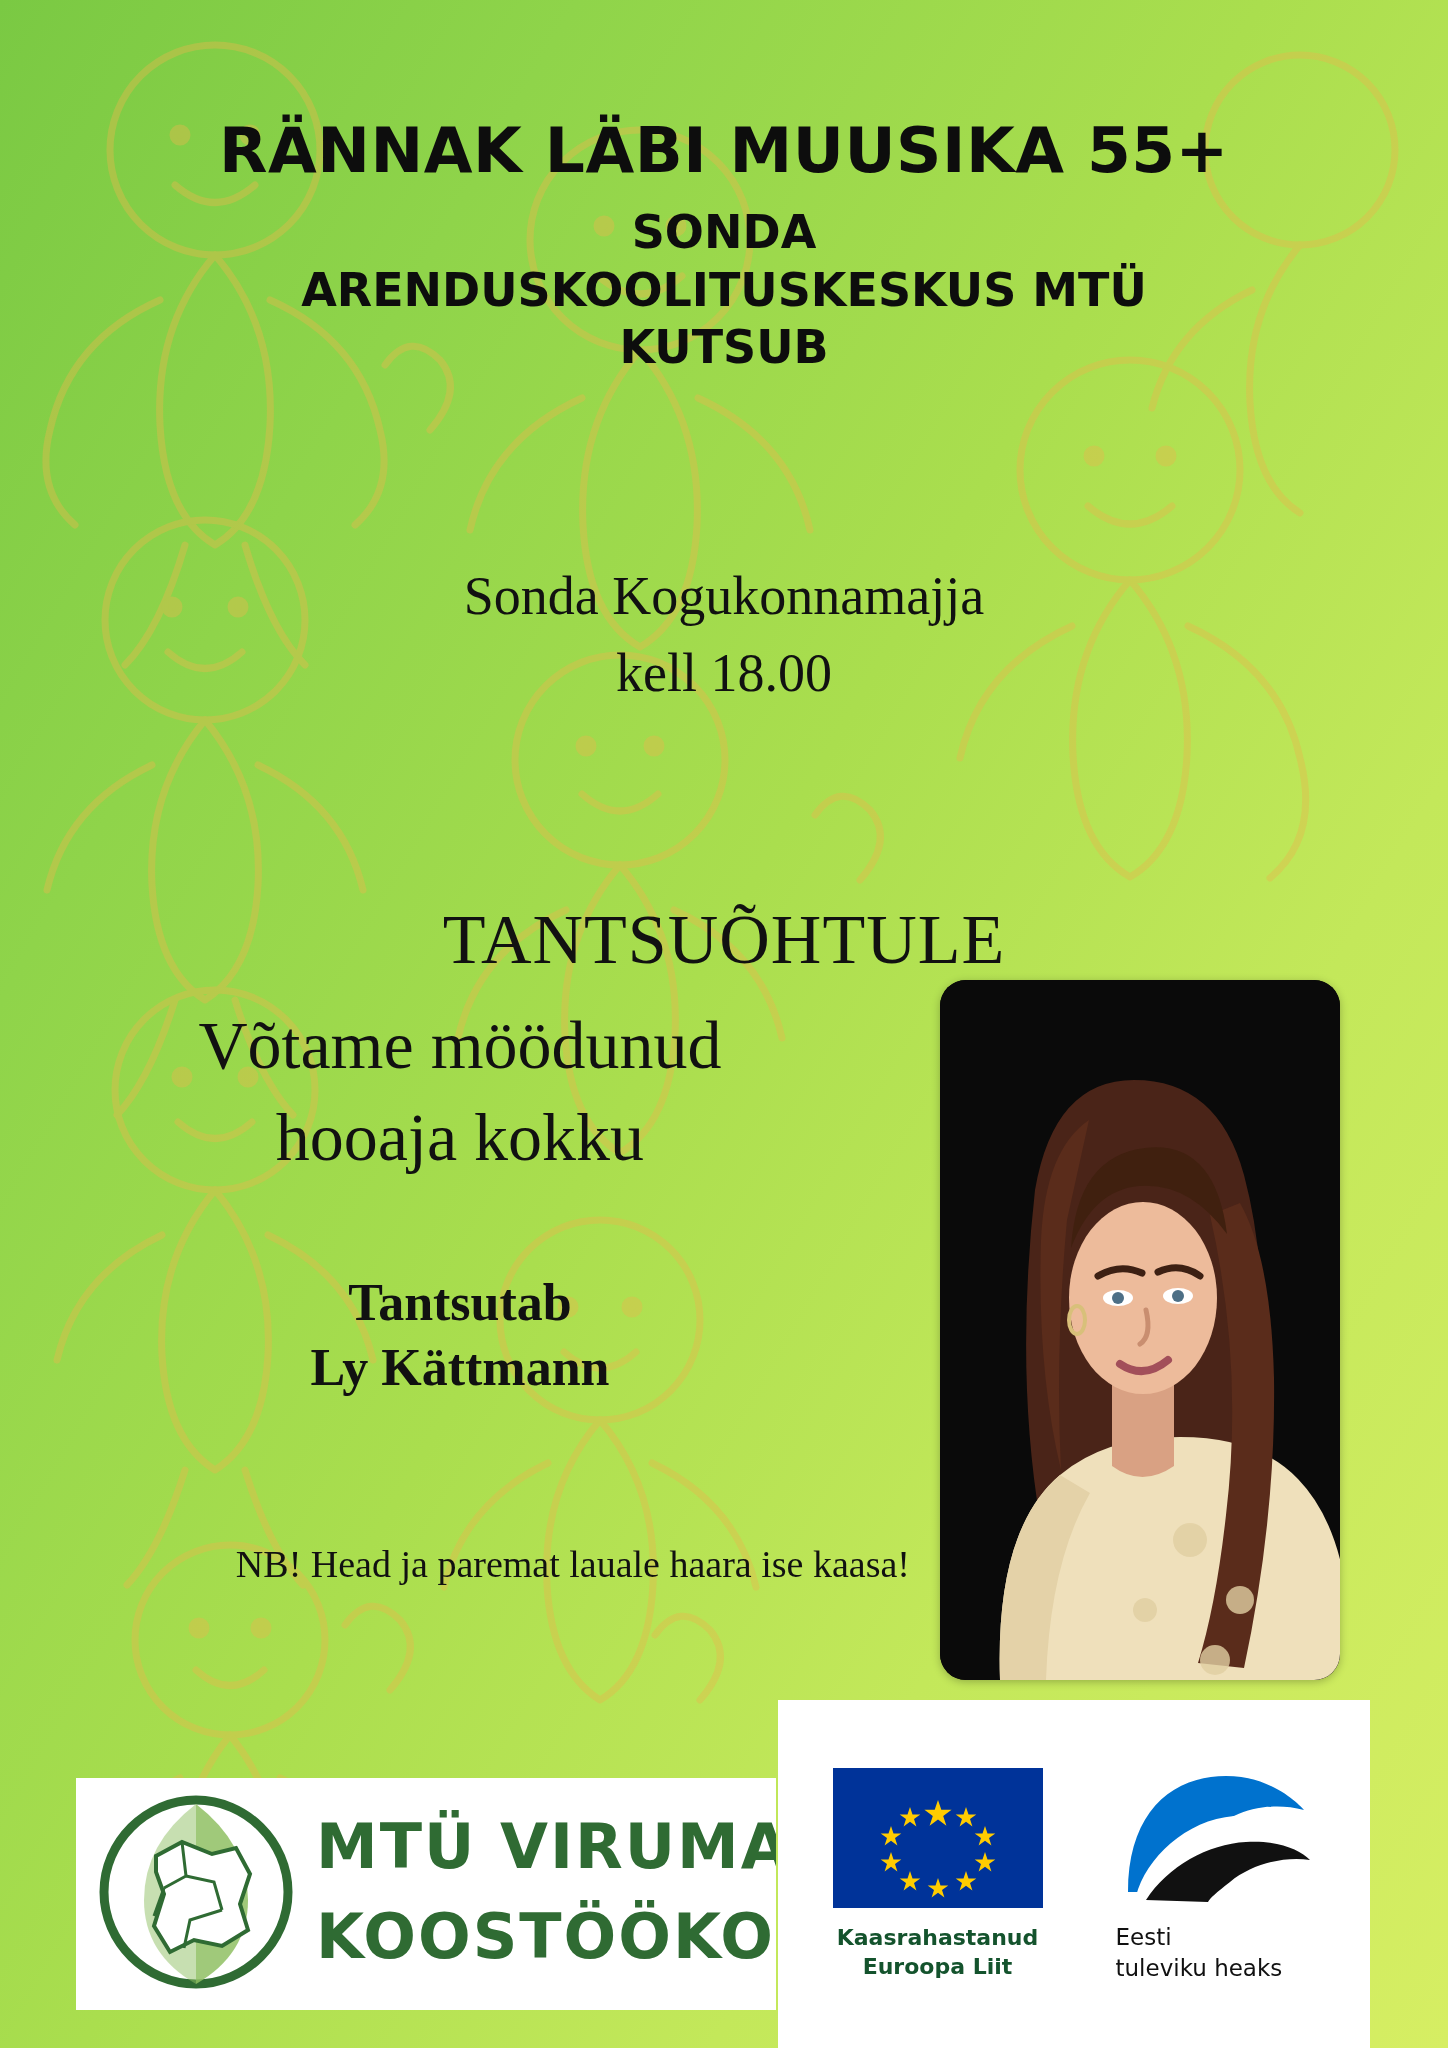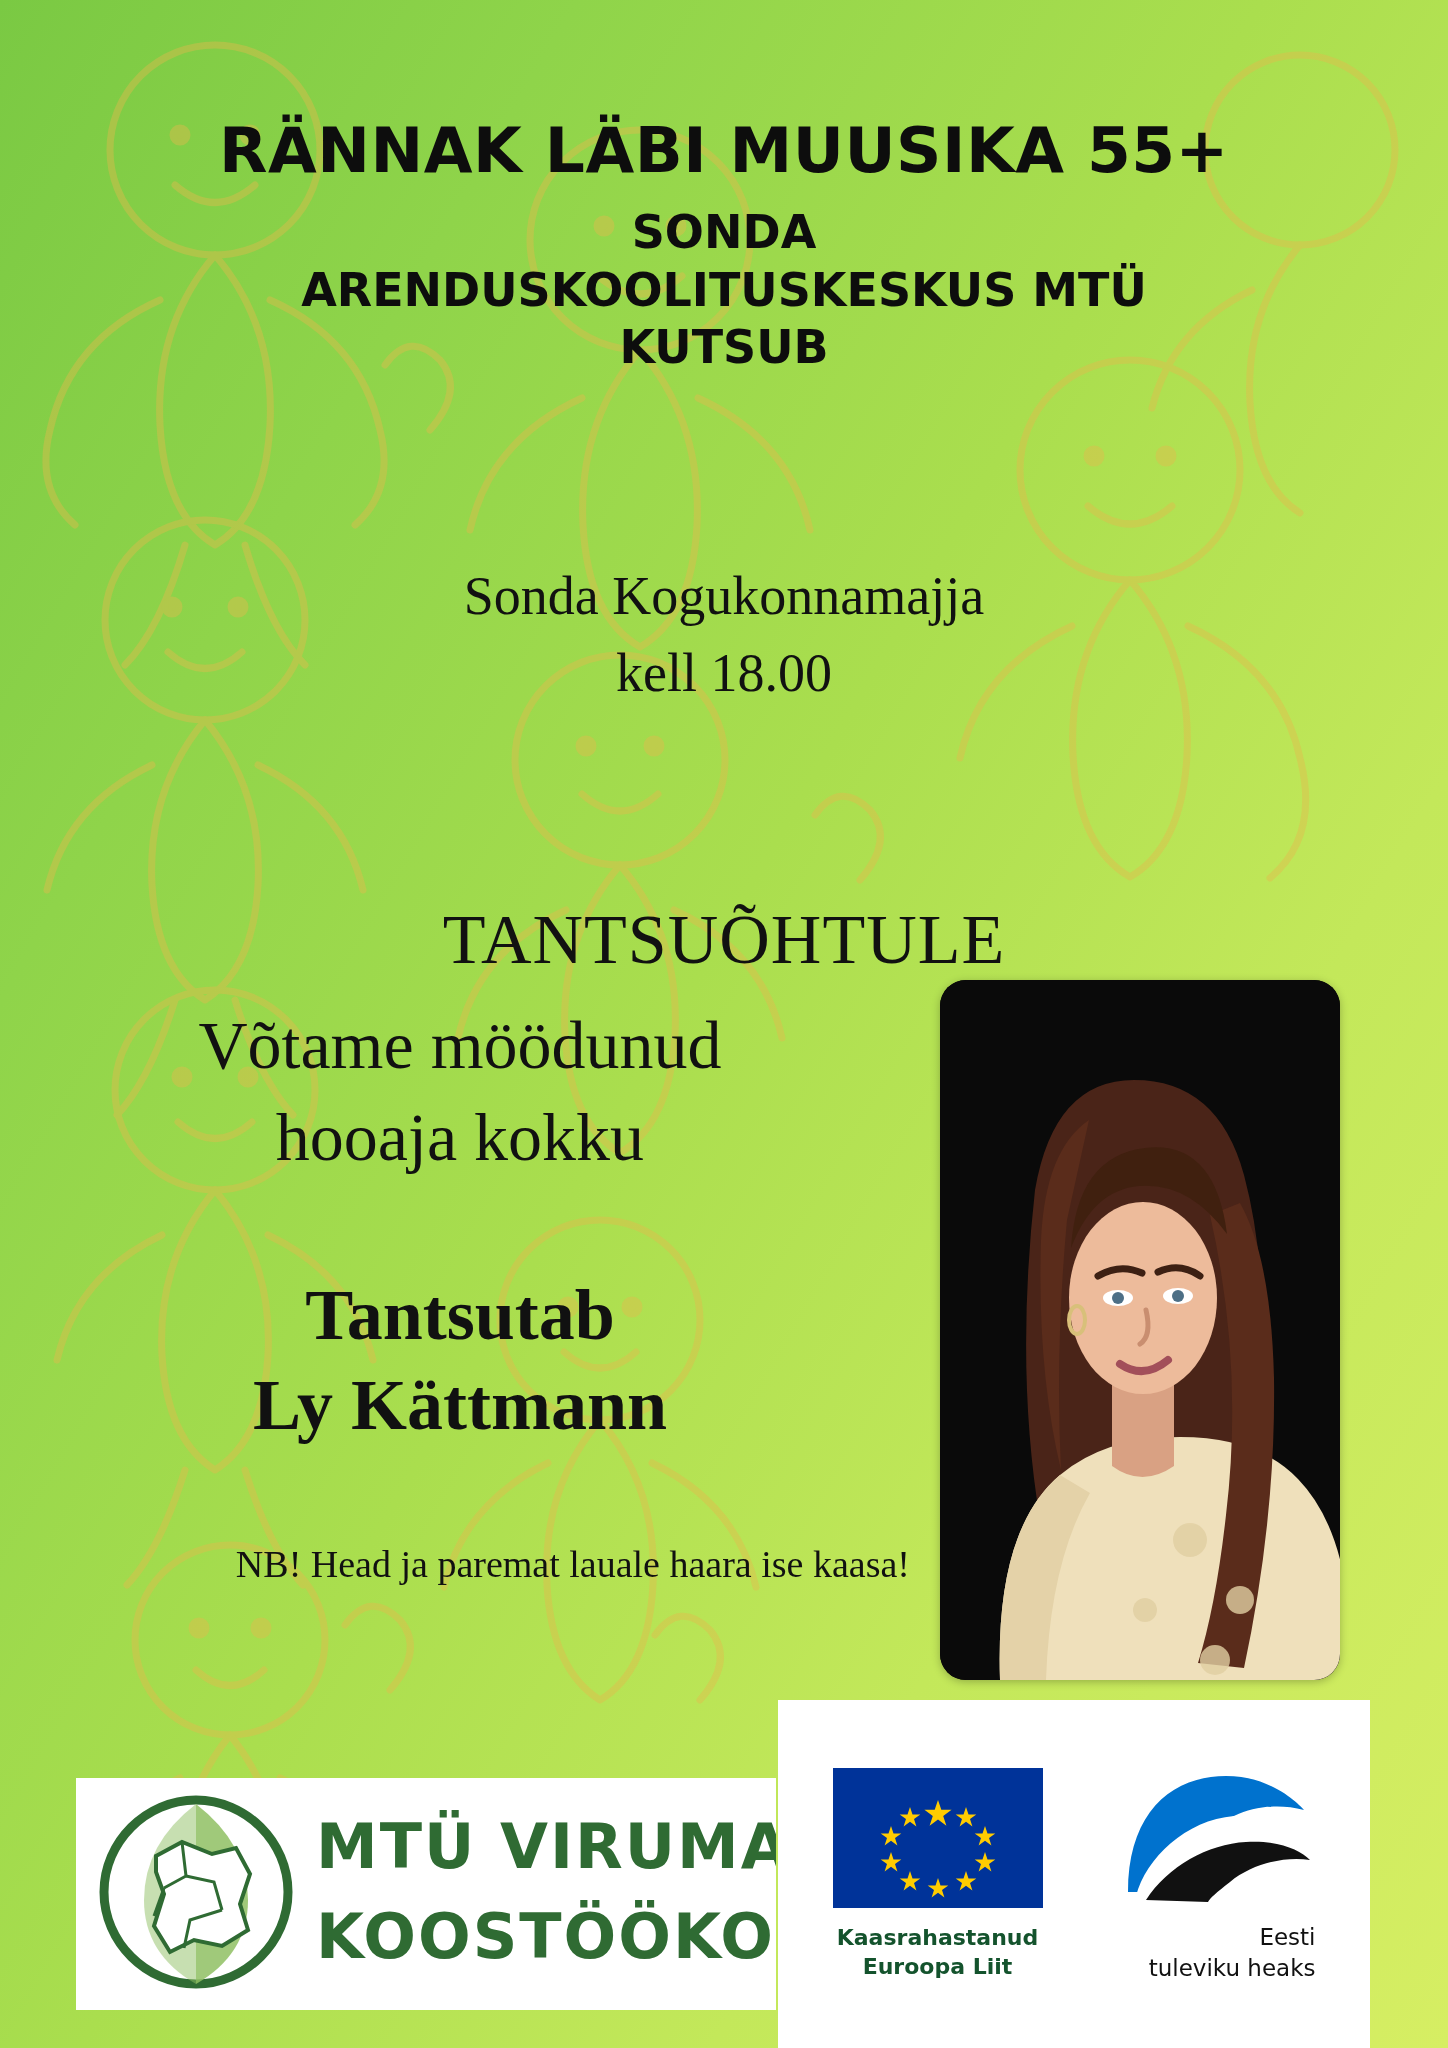--- a/index.html
+++ b/index.html
@@ -91,21 +91,21 @@
     line-height: 1.35;
     text-align: center;
     width: 920px;
     left: 0;
   }
 
   .performer {
     top: 1270px;
     width: 920px;
     left: 0;
-    font-size: 72px;
+    font-size: 52px;
     font-weight: bold;
     line-height: 1.25;
   }
 
   .note {
     top: 1540px;
     width: 900px;
     left: 10px;
     font-size: 38px;
     font-weight: normal;
@@ -172,21 +172,21 @@
     margin: 0 auto 16px auto;
   }
   .eu-caption {
     font-family: "DejaVu Sans", sans-serif;
     font-weight: bold;
     font-size: 22px;
     color: #14532d;
     line-height: 1.3;
   }
   .ee-block {
-    text-align: right;
+    text-align: left;
   }
   .ee-mark {
     width: 200px;
     height: 140px;
     position: relative;
     margin: 0 auto 16px auto;
   }
   .ee-caption {
     font-family: "DejaVu Sans", sans-serif;
     font-size: 23px;

